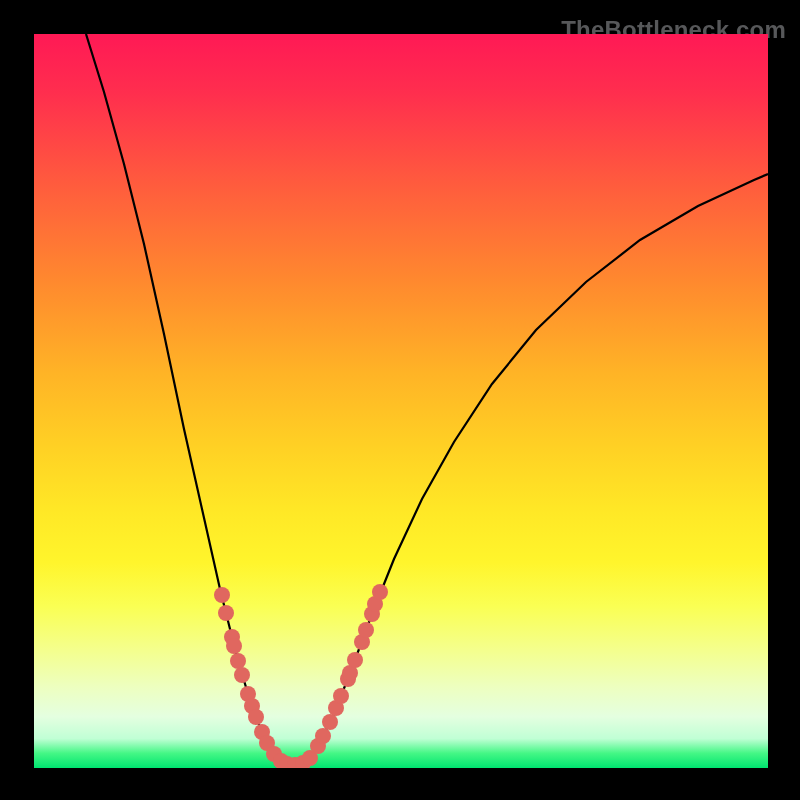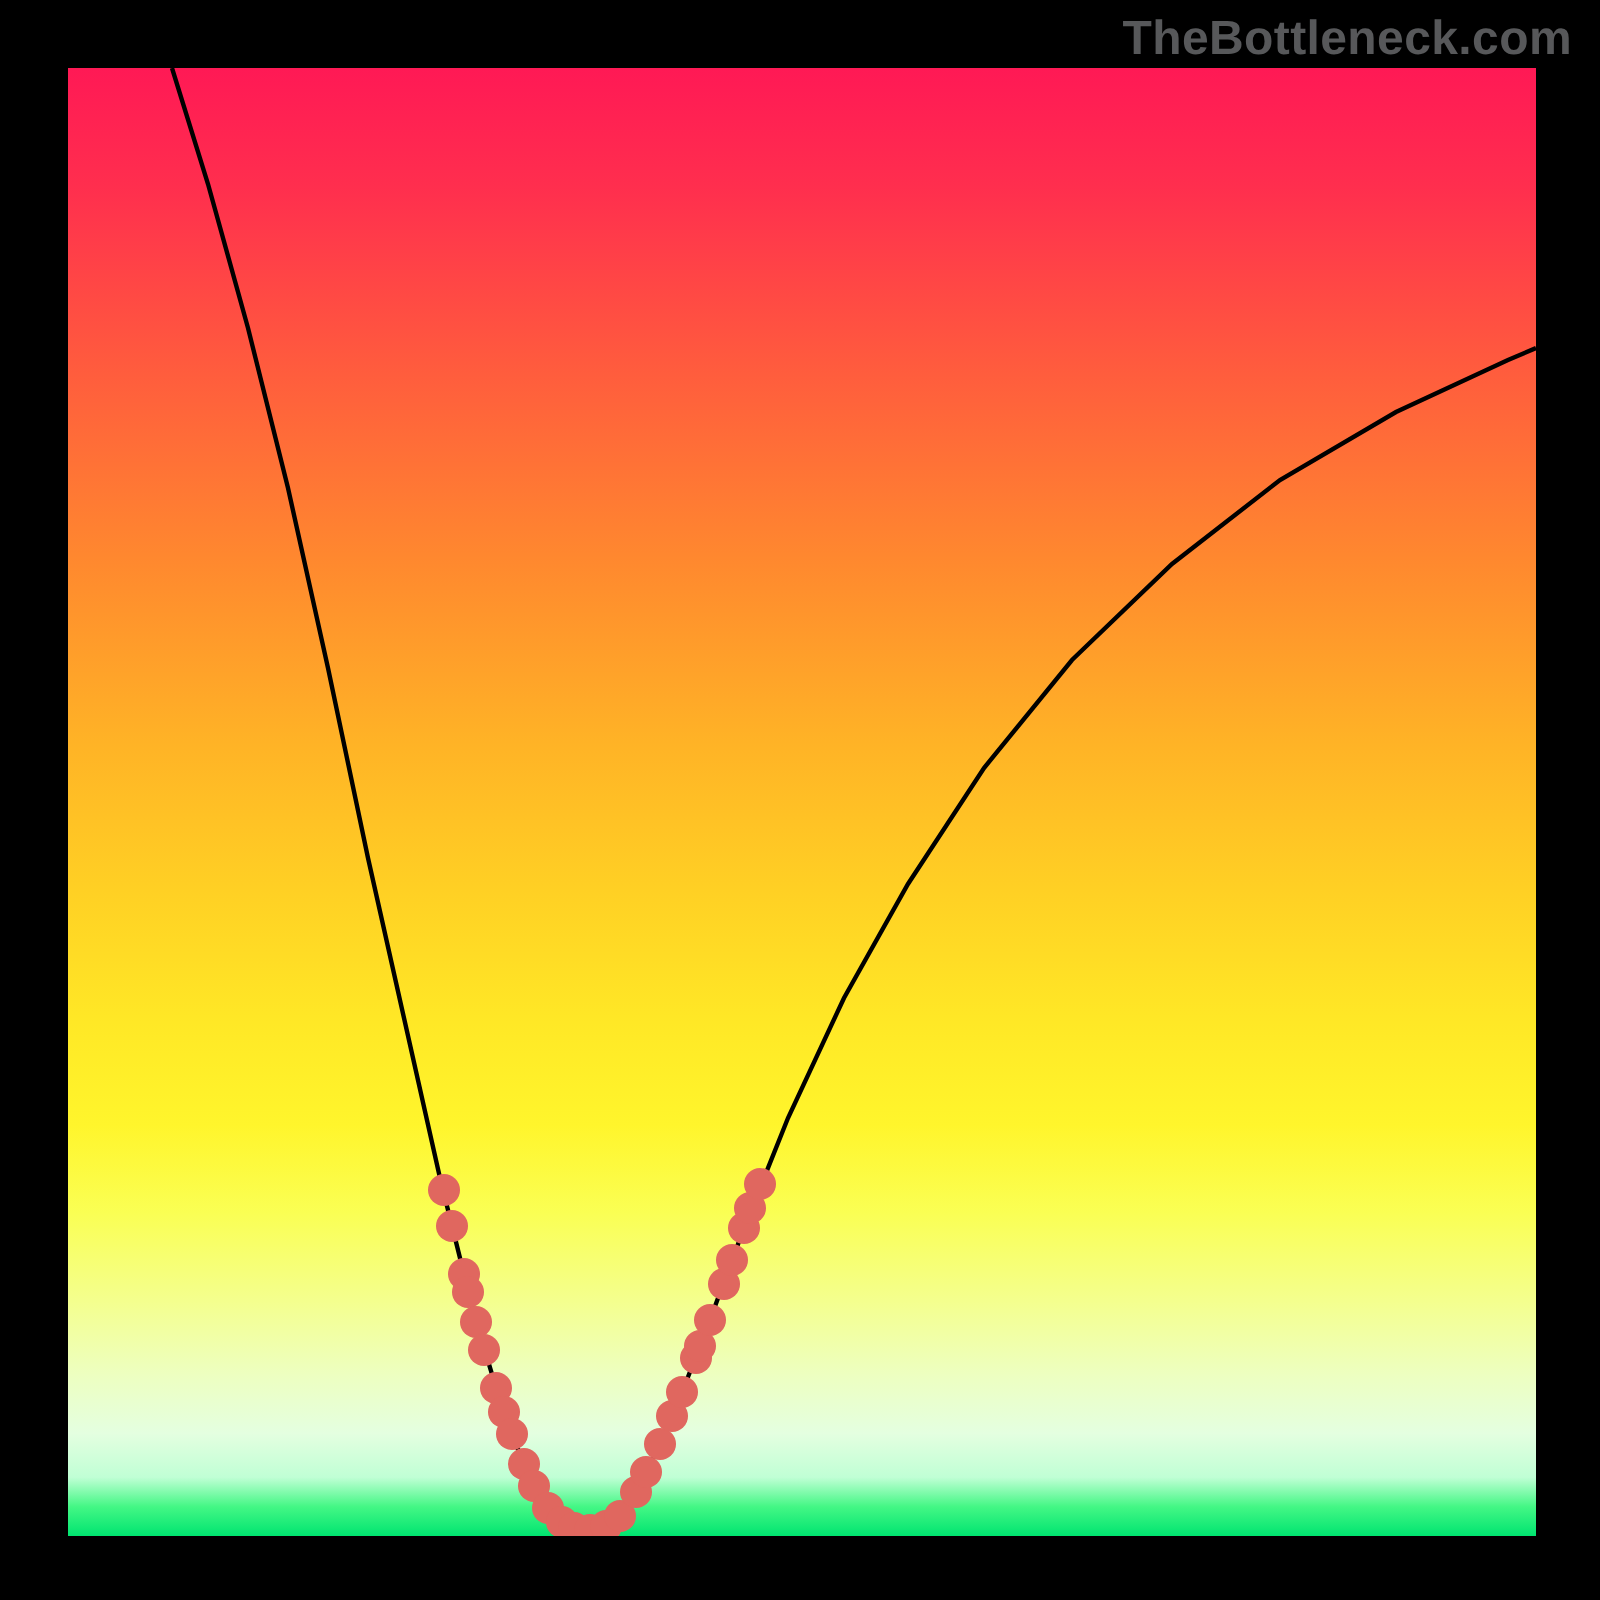--- a/index.html
+++ b/index.html
@@ -29,21 +29,21 @@
       #f4ff8e 84%,
       #edffc0 89%,
       #e4ffe0 93%,
       #c0ffd5 96%,
       #44f785 98%,
       #00e470 100%
     );
   }
   .watermark {
     position: absolute;
-    top: 6px;
+    top: 16px;
     right: 14px;
     font-family: Arial, Helvetica, sans-serif;
     font-size: 24px;
     font-weight: 600;
     color: #57585a;
     letter-spacing: 0.2px;
   }
   svg.curve {
     position: absolute;
     left: 0; top: 0;

